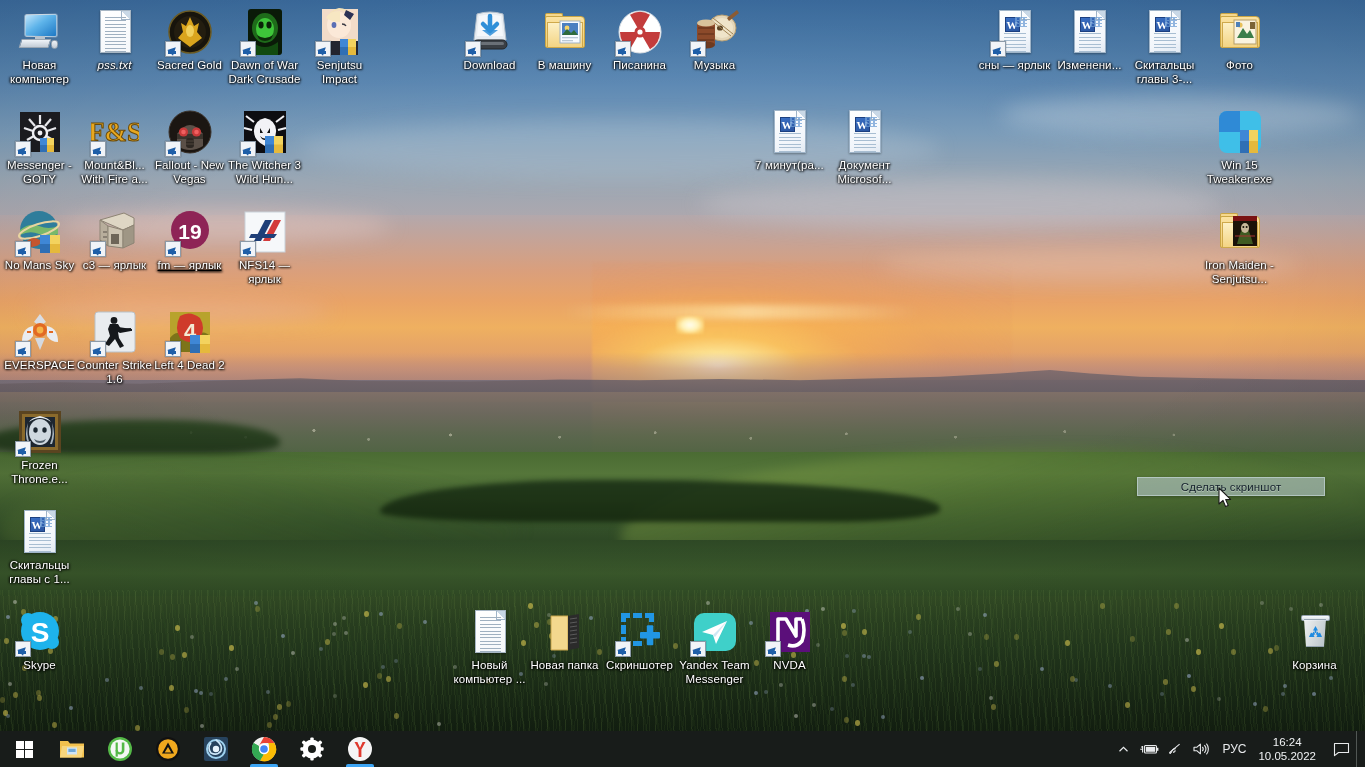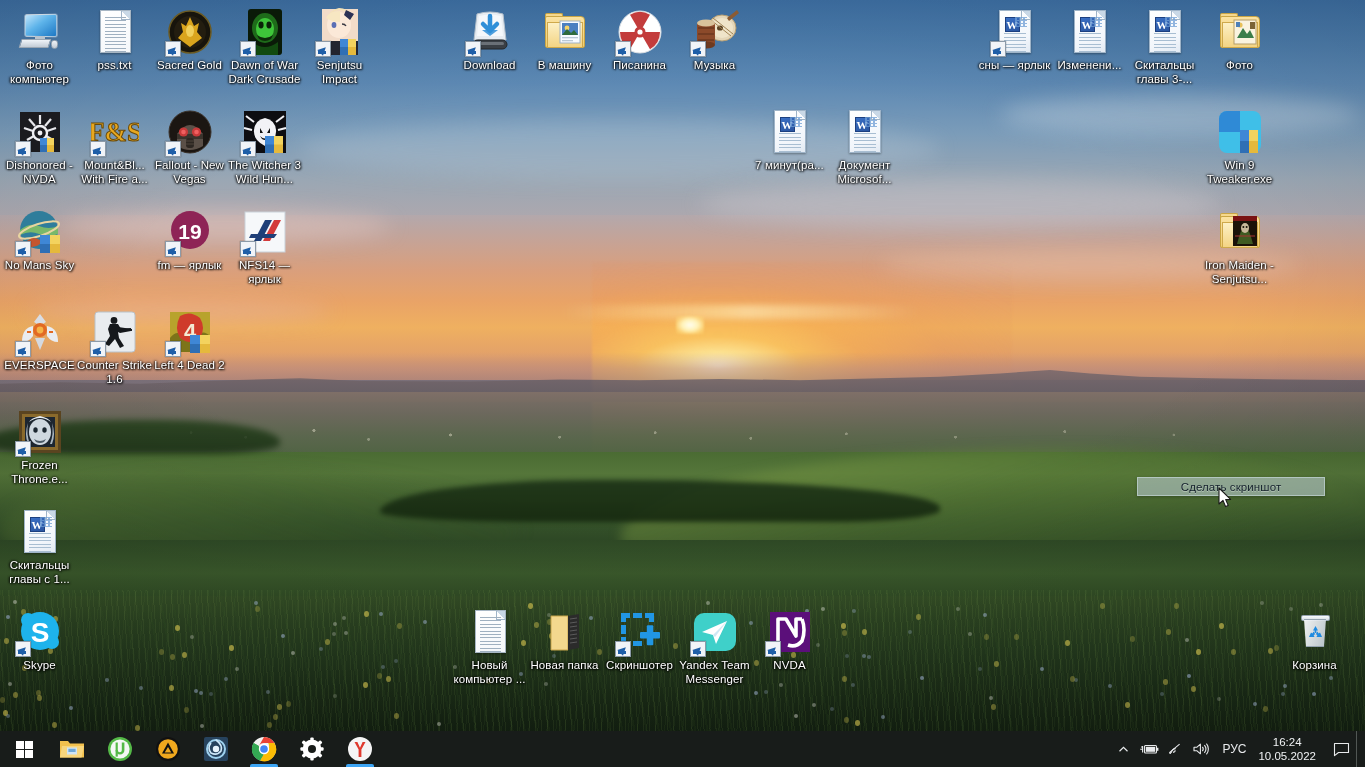--- a/index.html
+++ b/index.html
@@ -545,23 +545,23 @@
 <div id="icon-layer">
     <div class="desk-icon" style="left: 2px; top: 8px;">
       <div class="ic-img">
         <div class="art">
           <div class="pc-screen"></div>
           <div class="pc-stand"></div>
           <div class="pc-kbd"></div>
           <div class="pc-mouse"></div>
         </div>
       </div>
-      <div class="ic-label">Фото компьютер</div>
-    </div>
-    <div class="desk-icon" style="left: 77px; top: 8px;">
+      <div class="ic-label">Новая компьютер</div>
+    </div>
+    <div class="desk-icon" style="left: 77px; top: 8px; font-style: italic;">
       <div class="ic-img">
         <div class="art">
           <div class="txt-page">
             <div class="doc-fold"></div>
             <div class="txt-lines">
               <i></i>
               <i></i>
               <i></i>
               <i></i>
               <i></i>
@@ -785,21 +785,21 @@
           </g>
           <circle cx="24" cy="25" r="7" fill="none" stroke="#f0f0f4" stroke-width="2.4"></circle>
           <circle cx="24" cy="25" r="2.4" fill="#f0f0f4"></circle>
           <path d="M24 30 L38 30 L38 44 L24 44Z" fill="#2f6fb5"></path>
           <path d="M24 30 L38 30 L38 37 L24 37Z" fill="#3f87d6"></path>
           <path d="M31 30 L38 30 L38 44 L31 44Z" fill="#e5b93c"></path>
           <path d="M31 30 L38 30 L38 37 L31 37Z" fill="#f3d35e"></path>
         </svg></div>
         <div class="shortcut"></div>
       </div>
-      <div class="ic-label">Dishonored - NVDA</div>
+      <div class="ic-label">Messenger - GOTY</div>
     </div>
     <div class="desk-icon" style="left: 77px; top: 108px;">
       <div class="ic-img">
         <div class="art"><svg viewBox="0 0 48 48" width="48" height="48">
           <text x="24" y="33" text-anchor="middle" font-family="Liberation Serif, serif" font-size="27" font-weight="bold" fill="#e8a81f" stroke="#6b4a08" stroke-width="1">F&amp;S</text>
         </svg></div>
         <div class="shortcut"></div>
       </div>
       <div class="ic-label">Mount&amp;Bl... With Fire a...</div>
     </div>
@@ -889,39 +889,53 @@
           <rect x="3" y="3" width="42" height="42" rx="8" fill="#3fbfe8"></rect>
           <rect x="3" y="3" width="21" height="21" rx="8" fill="#2f8ad6"></rect>
           <rect x="16" y="3" width="8" height="21" fill="#2f8ad6"></rect>
           <rect x="3" y="16" width="21" height="8" fill="#2f8ad6"></rect>
           <path d="M24 22 L42 22 L42 45 L24 45Z" fill="#2f6fb5"></path>
           <path d="M24 22 L42 22 L42 33 L24 33Z" fill="#3f87d6"></path>
           <path d="M33 22 L42 22 L42 45 L33 45Z" fill="#e5b93c"></path>
           <path d="M33 22 L42 22 L42 33 L33 33Z" fill="#f3d35e"></path>
         </svg></div>
       </div>
-      <div class="ic-label">Win 9 Tweaker.exe</div>
+      <div class="ic-label">Win 15 Tweaker.exe</div>
     </div>
     <div class="desk-icon" style="left: 2px; top: 208px;">
       <div class="ic-img">
         <div class="art"><svg viewBox="0 0 48 48" width="48" height="48">
           <circle cx="23" cy="22" r="19" fill="#2f7d9b"></circle>
           <path d="M4 22 Q14 14 23 18 Q33 22 42 18 L42 26 Q32 30 23 26 Q14 22 4 27Z" fill="#79b86a"></path>
           <ellipse cx="23" cy="22" rx="21" ry="6" fill="none" stroke="#e8d4a0" stroke-width="2" transform="rotate(-18 23 22)"></ellipse>
           <path d="M10 34 Q18 26 26 34 Q20 41 10 38Z" fill="#c4562f"></path>
           <path d="M24 27 L44 27 L44 45 L24 45Z" fill="#2f6fb5"></path>
           <path d="M24 27 L44 27 L44 36 L24 36Z" fill="#3f87d6"></path>
           <path d="M34 27 L44 27 L44 45 L34 45Z" fill="#e5b93c"></path>
           <path d="M34 27 L44 27 L44 36 L34 36Z" fill="#f3d35e"></path>
         </svg></div>
         <div class="shortcut"></div>
       </div>
       <div class="ic-label">No Mans Sky</div>
     </div>
-    <div class="desk-icon" style="left: 152px; top: 208px;">
+    <div class="desk-icon" style="left: 77px; top: 208px;">
+      <div class="ic-img">
+        <div class="art"><svg viewBox="0 0 48 48" width="48" height="48">
+          <path d="M9 12 L33 5 L43 10 L43 17 L32 22 Z" fill="#ded6c4" stroke="#8d8474"></path>
+          <path d="M9 12 L9 32 L17 38 L17 18 Z" fill="#b8ae9c" stroke="#8d8474"></path>
+          <path d="M17 18 L32 22 L32 40 L17 38 Z" fill="#cdc4b2" stroke="#8d8474"></path>
+          <path d="M32 22 L43 17 L43 35 L32 40 Z" fill="#9f9685" stroke="#8d8474"></path>
+          <rect x="20" y="26" width="8" height="10" fill="#6d6558"></rect>
+          <path d="M12 24 L16 24 M12 29 L16 29" stroke="#7a7265" stroke-width="1.4"></path>
+        </svg></div>
+        <div class="shortcut"></div>
+      </div>
+      <div class="ic-label">c3 — ярлык</div>
+    </div>
+    <div class="desk-icon" style="left: 152px; top: 208px; text-decoration: underline;">
       <div class="ic-img">
         <div class="art"><svg viewBox="0 0 48 48" width="48" height="48">
           <circle cx="24" cy="22" r="19" fill="#8e2456"></circle>
           <text x="24" y="31" text-anchor="middle" font-family="Liberation Sans, sans-serif" font-size="21" font-weight="bold" fill="#ffffff">19</text>
         </svg></div>
         <div class="shortcut"></div>
       </div>
       <div class="ic-label">fm — ярлык</div>
     </div>
     <div class="desk-icon" style="left: 227px; top: 208px;">

